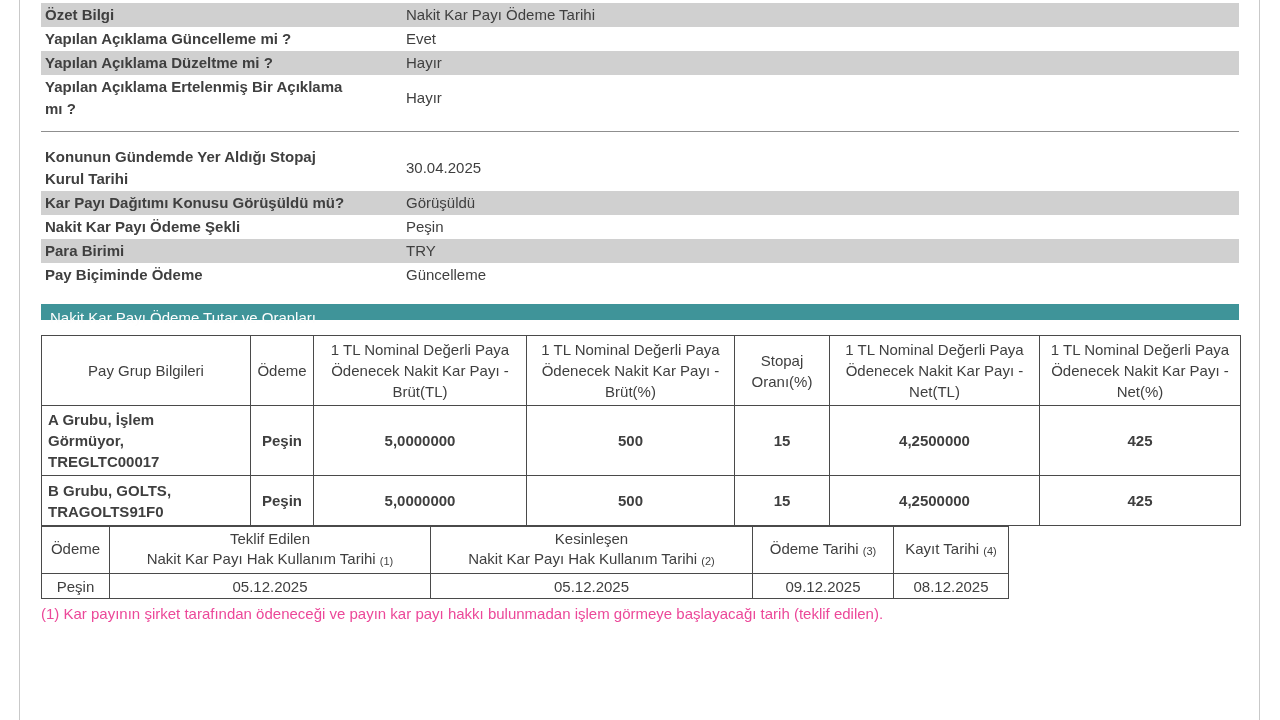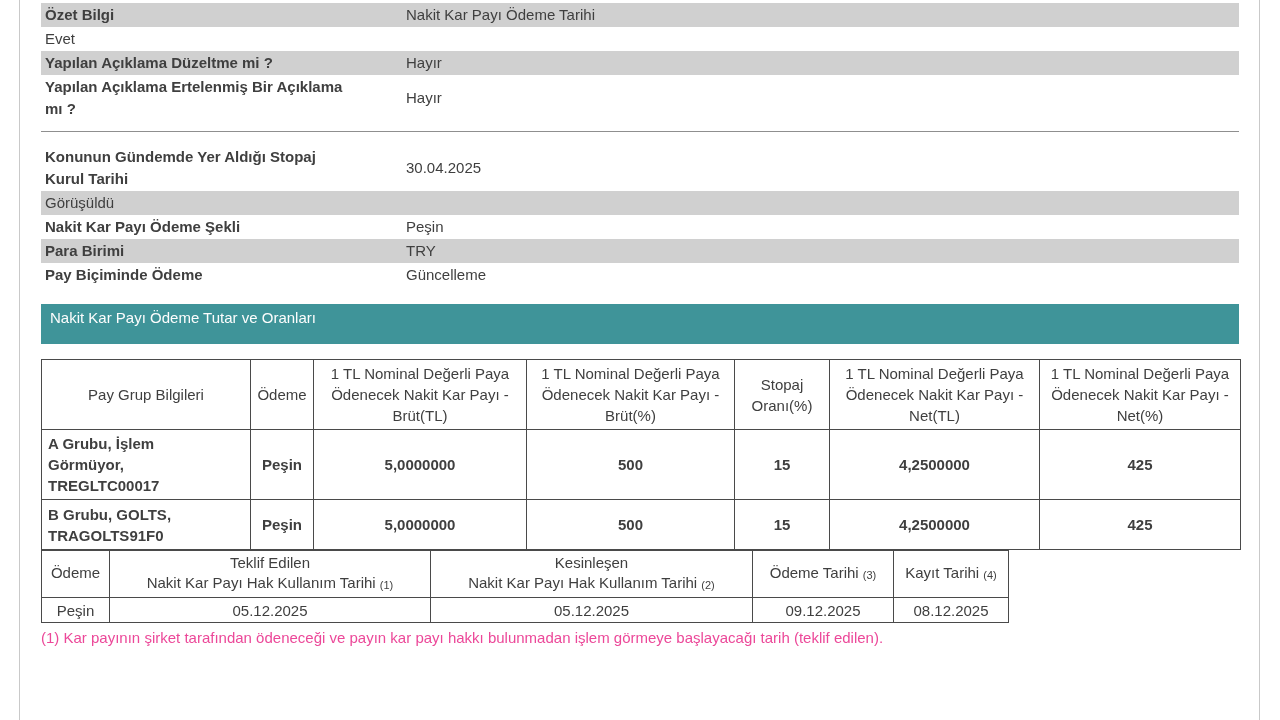--- a/index.html
+++ b/index.html
@@ -24,21 +24,21 @@
   }
   
   .kv-row{display:flex;align-items:center;min-height:22px;padding:1px 0 1px 4px;}
   .kv-row.shaded{background:var(--shade);}
   .kv-label{flex:0 0 361px;font-weight:bold;font-size:15px;line-height:22px;}
   .kv-label span{display:inline-block;max-width:300px;}
   .kv-value{font-size:15px;line-height:22px;}
   .divider{border:none;border-top:1px solid #8f8f8f;margin:10px 0 13px 0;}
   
   .section-header{
-    height:40px;line-height:28px;background:var(--accent);
+    height:16px;line-height:28px;background:var(--accent);
     color:#fdfdfd;font-size:15px;padding-left:9px;margin:17px 0 15px 0;
   }
   
   table{border-collapse:collapse;table-layout:fixed;font-size:15px;color:var(--text);}
   th,td{border:1px solid var(--table-border);padding:3px 6px;text-align:center;vertical-align:middle;}
   th{font-weight:normal;}
   .rates-table{width:1199px;}
   .rates-table thead th{height:70px;line-height:21px;}
   .rates-table tbody td{line-height:21px;font-weight:bold;}
   .rates-table tbody tr.row-a td{height:66px;}
@@ -57,40 +57,42 @@
 <body>
 
 <div class="page">
 
   <section>
     <div class="kv-row shaded">
       <div class="kv-label"><span>Özet Bilgi</span></div>
       <div class="kv-value">Nakit Kar Payı Ödeme Tarihi</div>
     </div>
     <div class="kv-row">
+      <div class="kv-label"><span>Yapılan Açıklama Güncelleme mi ?</span></div>
       <div class="kv-value">Evet</div>
     </div>
     <div class="kv-row shaded">
       <div class="kv-label"><span>Yapılan Açıklama Düzeltme mi ?</span></div>
       <div class="kv-value">Hayır</div>
     </div>
     <div class="kv-row">
       <div class="kv-label"><span>Yapılan Açıklama Ertelenmiş Bir Açıklama mı ?</span></div>
       <div class="kv-value">Hayır</div>
     </div>
   </section>
 
   <hr class="divider">
 
   <section>
     <div class="kv-row">
       <div class="kv-label"><span>Konunun Gündemde Yer Aldığı Stopaj Kurul Tarihi</span></div>
       <div class="kv-value">30.04.2025</div>
     </div>
     <div class="kv-row shaded">
+      <div class="kv-label"><span>Kar Payı Dağıtımı Konusu Görüşüldü mü?</span></div>
       <div class="kv-value">Görüşüldü</div>
     </div>
     <div class="kv-row">
       <div class="kv-label"><span>Nakit Kar Payı Ödeme Şekli</span></div>
       <div class="kv-value">Peşin</div>
     </div>
     <div class="kv-row shaded">
       <div class="kv-label"><span>Para Birimi</span></div>
       <div class="kv-value">TRY</div>
     </div>

